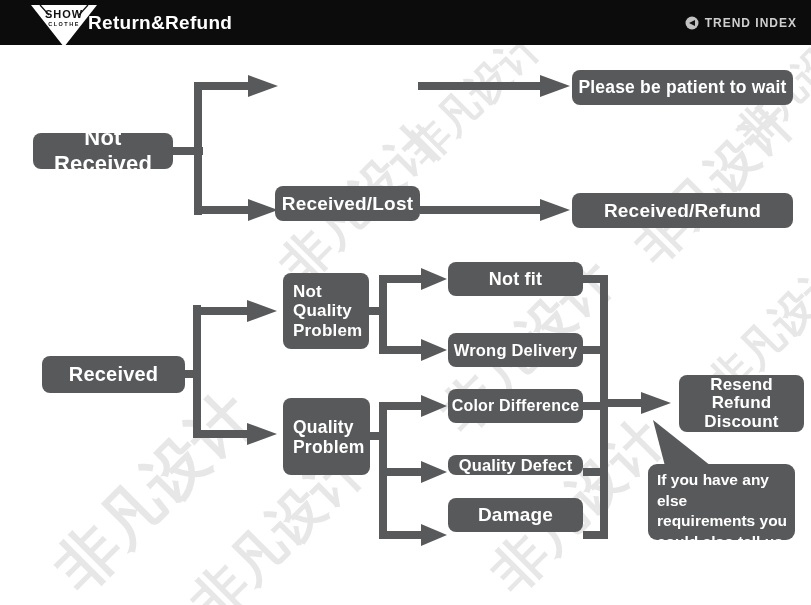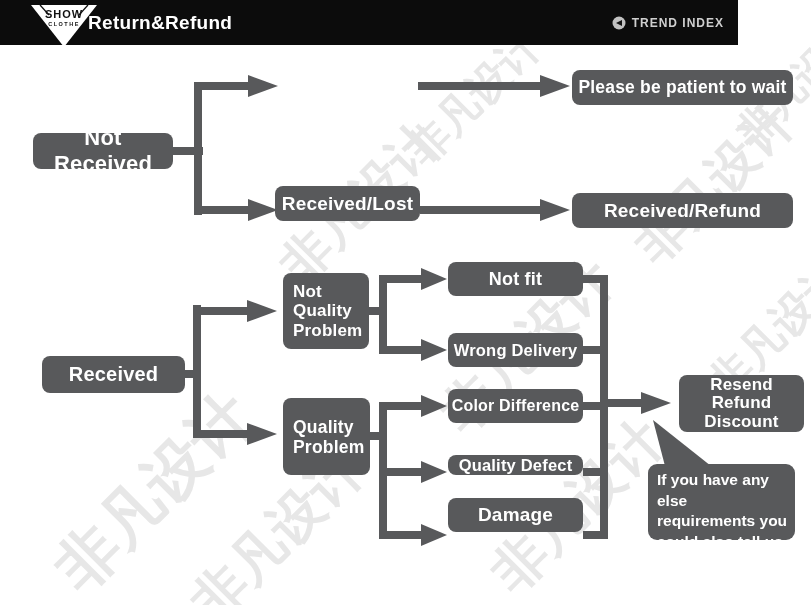--- a/index.html
+++ b/index.html
@@ -1,21 +1,21 @@
 <!DOCTYPE html>
 <html><head>
 <meta charset="utf-8">
 <style>
   html,body{margin:0;padding:0;background:#fff;}
   #stage{
     position:relative;width:811px;height:605px;background:#fff;overflow:hidden;
     font-family:"Liberation Sans","DejaVu Sans",sans-serif;
   }
   
-  #hdr{position:absolute;left:0;top:0;width:738px;height:45px;background:#0c0c0c;z-index:5;}
+  #hdr{position:absolute;left:0;top:0;width:811px;height:45px;background:#0c0c0c;z-index:5;}
   #hdr-title{position:absolute;left:88px;top:0;height:45px;display:flex;align-items:center;
     color:#fff;font-size:19px;font-weight:bold;letter-spacing:.3px;}
   #hdr-right{position:absolute;right:14px;top:0;height:45px;display:flex;align-items:center;gap:6px;}
   #hdr-right .lbl{color:#cfcfcf;font-size:12px;letter-spacing:1px;font-weight:bold;}
   #logo{position:absolute;left:28px;top:0;z-index:6;}
   
   .wm{position:absolute;color:#e7e7e7;font-weight:bold;white-space:nowrap;
       transform:rotate(-45deg);z-index:1;user-select:none;}
   
   .ln{position:absolute;background:#58595b;z-index:2;}

